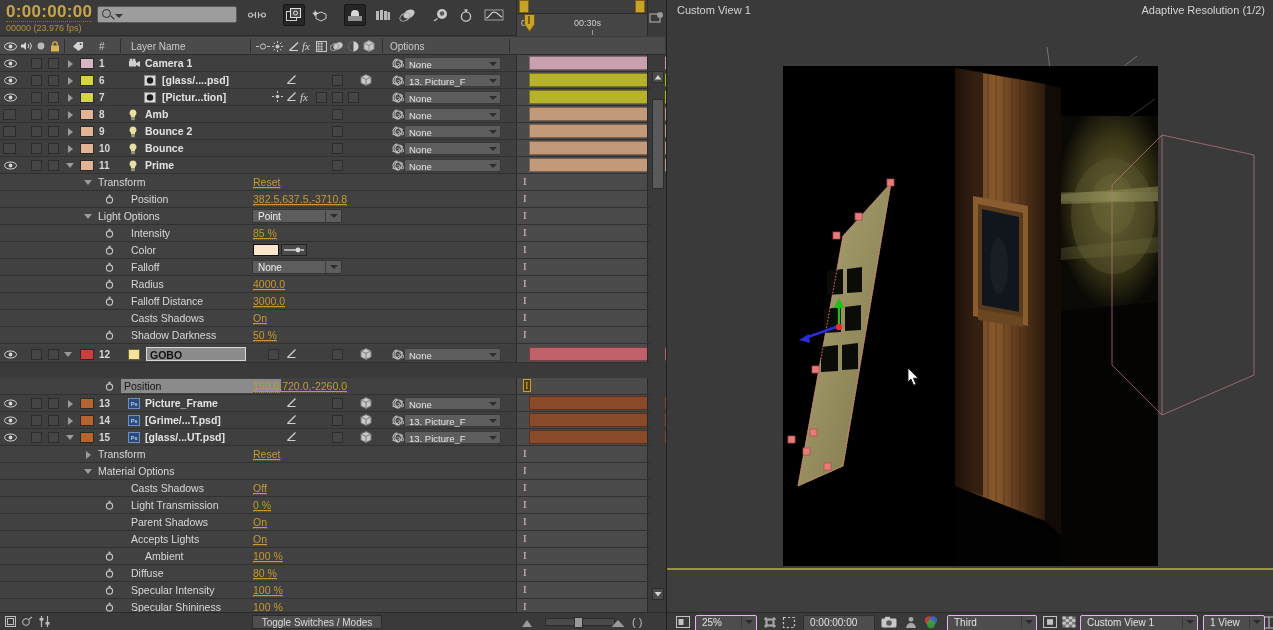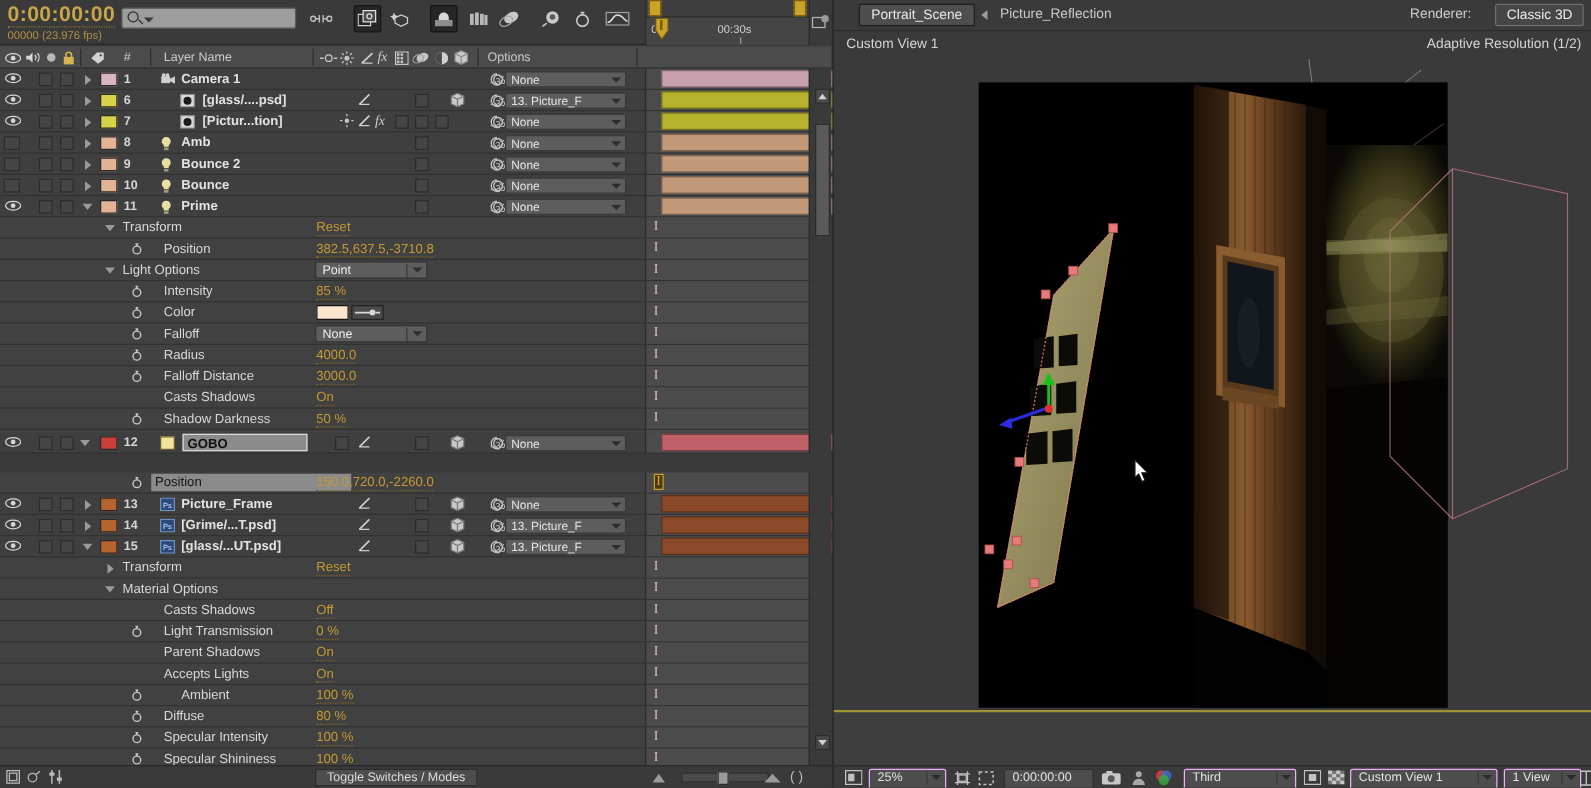--- a/index.html
+++ b/index.html
@@ -60,21 +60,21 @@
   .num{ position:absolute; left:99px; top:3px; width:20px; text-align:left; font-size:10px; color:#d7d7d7; font-weight:bold;}
   .lname{ position:absolute; top:2px; font-size:10.5px; color:#e2e2e2; white-space:nowrap; font-weight:bold;}
   .srcicon{ position:absolute; top:3px; width:12px; height:11px; }
   .swcol{ position:absolute; top:2px; height:13px; }
   .par{ position:absolute; left:404px; top:2px; width:97px; height:13px; background:#5d5d5d; border:1px solid #3a3a3a; border-radius:2px; font-size:9.5px; color:#e6e6e6; }
   .par span{ position:absolute; left:4px; top:1px;}
   .par .ar{ position:absolute; right:3px; top:4px; width:0;height:0;border-left:4px solid transparent;border-right:4px solid transparent;border-top:4px solid #2c2c2c;}
   .pick{ position:absolute; left:392px; top:3px; font-size:10px; color:#b8b8b8;}
 
   .pname{ position:absolute; top:2px; font-size:10.5px; color:#d8d8d8; white-space:nowrap;}
-  .pval{ position:absolute; top:2px; font-size:10.5px; color:#c59a33; white-space:nowrap; border-bottom:1px dotted #7a6020;}
+  .pval{ position:absolute; top:2px; font-size:10.5px; color:#c59a33; white-space:nowrap; border-bottom:1px dotted #7a6020;text-decoration:underline;}
   .stopw{ position:absolute; top:3px; width:9px; height:10px; }
   .ddn{ position:absolute; top:1px; height:14px; background:#5d5d5d; border:1px solid #333; border-radius:2px; font-size:10px; color:#efefef;}
   .ddn span{position:absolute;left:5px;top:1px;}
   .ddn .ar{ position:absolute; right:3px; top:4px; width:0;height:0;border-left:4px solid transparent;border-right:4px solid transparent;border-top:4px solid #2c2c2c;}
   .ddn .vs{position:absolute;right:15px;top:1px;width:1px;height:11px;background:#3a3a3a;}
   .swatch{ position:absolute; top:2px; width:26px; height:12px; border:1px solid #111; }
   .eyedrop{ position:absolute; top:2px; width:26px; height:12px; background:#4a4a4a; border:1px solid #222; }
   .nameedit{ position:absolute; top:1px; height:14px; background:#8b8b8b; border:1px solid #d8d8d8; }
   .nameedit span{ position:absolute; left:3px; top:1px; font-size:10.5px; color:#111; font-weight:bold;}
   .propsel{ position:absolute; left:121px; top:1px; width:160px; height:14px; background:#8b8b8b;}
@@ -1042,27 +1042,20 @@
       <div style="position:absolute;left:610px;top:5px">
         <svg width="16" height="9" viewBox="0 0 16 9">
             <path d="M8 1l6.5 7h-13z" fill="#9a9a9a"></path>
           </svg>
       </div>
       <div style="position:absolute;left:632px;top:3px;color:#bcbcbc;font-size:11px">( )</div>
     </div>
   </div>
 
   <div id="right">
-    <div class="cv-tabs">
-      <div class="tab">Portrait_Scene</div>
-      <div class="tabarrow"></div>
-      <div class="tab2">Picture_Reflection</div>
-      <div class="rend-lbl">Renderer:</div>
-      <div class="rend-btn">Classic 3D</div>
-    </div>
 
     <div class="cv-sub">
       <div class="l">Custom View 1</div>
       <div class="r">Adaptive Resolution (1/2)</div>
     </div>
 
     <div class="stage">
 
       <svg class="wire" width="607" height="519" viewBox="0 0 607 519" style="position:absolute;left:0;top:0;">
         <g stroke="#9c9c9c" stroke-width="0.8" fill="none" opacity="0.75">

